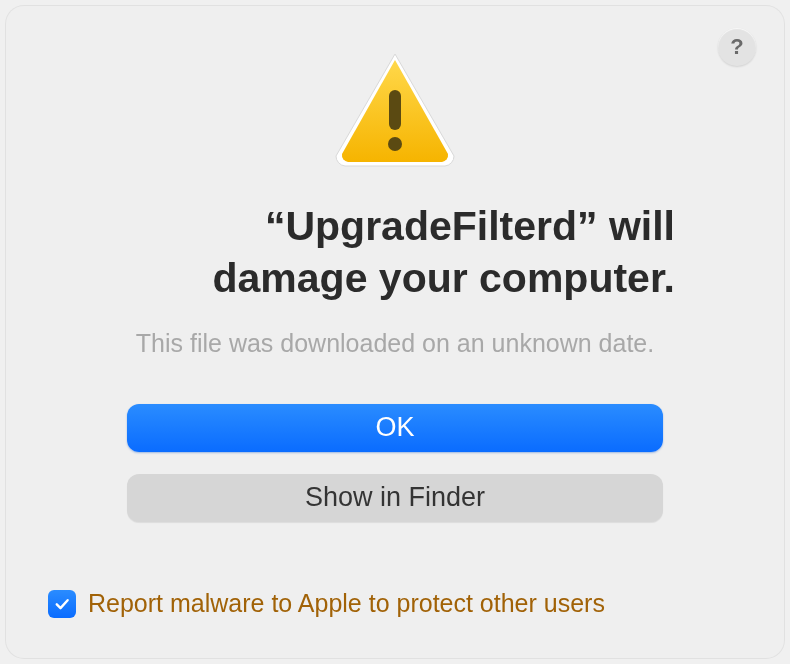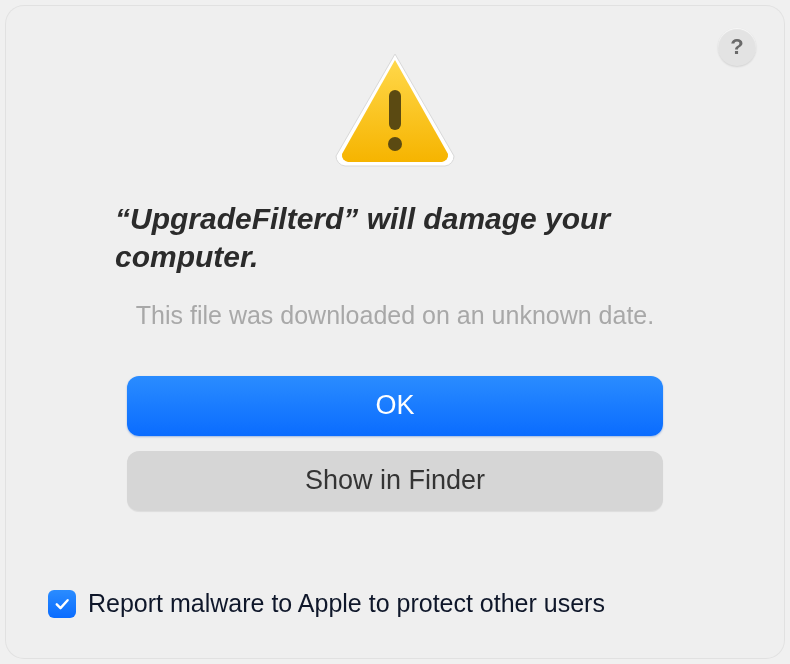--- a/index.html
+++ b/index.html
@@ -44,45 +44,44 @@
     font-size: 22px;
     font-weight: 600;
     cursor: pointer;
     user-select: none;
   }
   .warning-icon {
     margin-top: 12px;
     margin-bottom: 28px;
   }
   .title {
-    font-size: 30px;
+    font-size: 41px;
     font-weight: 700;
     color: #2b2b2b;
-    text-align: left;
+    text-align: right;
     line-height: 1.28;
     margin-bottom: 24px;
     max-width: 560px;
-    font-style: italic;
   }
   .subtitle {
     font-size: 25px;
     color: #a8a8a8;
     text-align: right;
     margin-bottom: 46px;
     font-weight: 400;
   }
   .btn {
     width: 536px;
-    height: 60px;
+    height: 48px;
     border-radius: 12px;
     border: none;
     font-size: 27px;
     font-weight: 400;
     cursor: pointer;
-    margin-bottom: 15px;
+    margin-bottom: 22px;
     font-family: inherit;
   }
   .btn-primary {
     background: linear-gradient(180deg, #2a8cff 0%, #0a6cff 100%);
     color: #ffffff;
     box-shadow: 0 1px 2px rgba(0, 80, 200, 0.35);
   }
   .btn-secondary {
     background: #d6d6d6;
     color: #343434;
@@ -107,21 +106,21 @@
     justify-content: center;
     cursor: pointer;
     flex-shrink: 0;
   }
   .checkbox svg {
     width: 18px;
     height: 18px;
   }
   .checkbox-label {
     font-size: 25px;
-    color: #0f172a;
+    color: #a16207;
     user-select: none;
   }
 </style>
 </head>
 <body>
 
 <div class="dialog">
 
   <div class="help-btn">
     <span>?</span>

